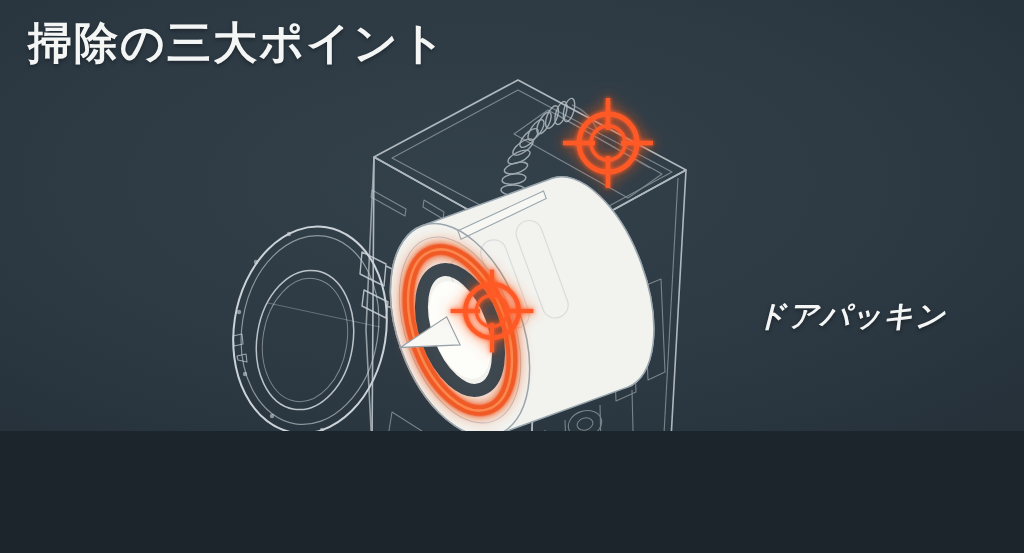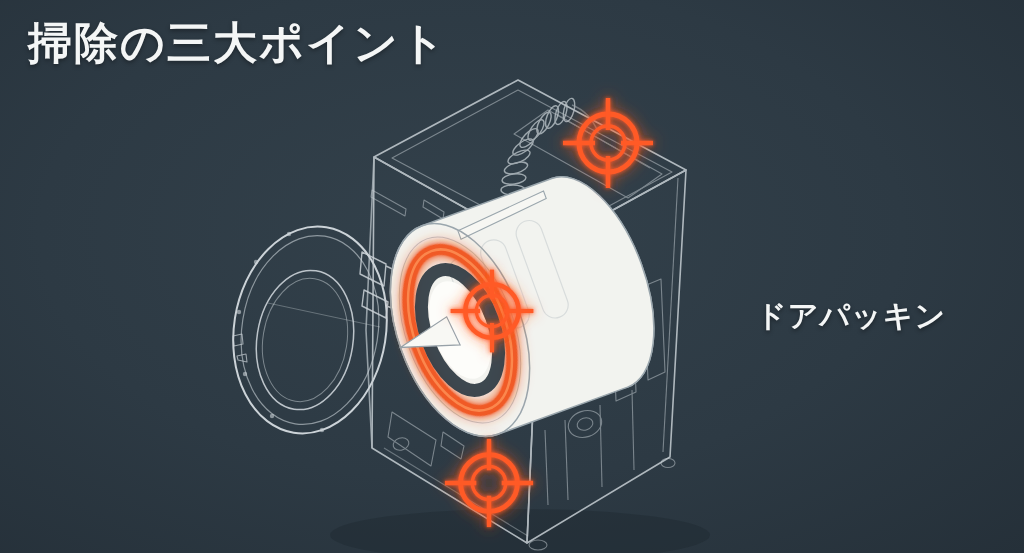--- a/index.html
+++ b/index.html
@@ -1,37 +1,37 @@
 <!DOCTYPE html>
 <html><head>
 <meta charset="utf-8">
 <style>
   html,body{margin:0;padding:0;background:#1c252c;}
   #stage{
     position:relative;
-    width:1024px;height:553px;
+    width:1024px;height:431px;
     overflow:hidden;
     background:radial-gradient(ellipse at 46% 42%, #33414b 0%, #2d3a44 55%, #253039 100%);
     font-family:"DejaVu Sans","Liberation Sans",sans-serif;
   }
   #stage svg{position:absolute;left:0;top:0;}
   .title{
     position:absolute;left:28px;top:14px;
     font-size:44px;font-weight:800;letter-spacing:2px;
     color:#f4f6f6;text-shadow:0 2px 4px rgba(0,0,0,.35);
     white-space:nowrap;
   }
   .callout-label{
     position:absolute;
     font-size:30px;font-weight:800;letter-spacing:1px;
     color:#f4f6f6;text-shadow:0 2px 4px rgba(0,0,0,.4);
     white-space:nowrap;
   }
   .label-1{left:756px;top:127px;}
-  .label-2{left:756px;top:296px;}
+  .label-2{left:756px;top:296px;font-style:italic;}
   .label-3{left:752px;top:466px;}
 </style>
 </head>
 <body>
 
 <div id="stage">
 
   <svg width="1024" height="553" viewBox="0 0 1024 553" aria-hidden="true">
     <defs>
       <filter id="glow" x="-120%" y="-120%" width="340%" height="340%">

